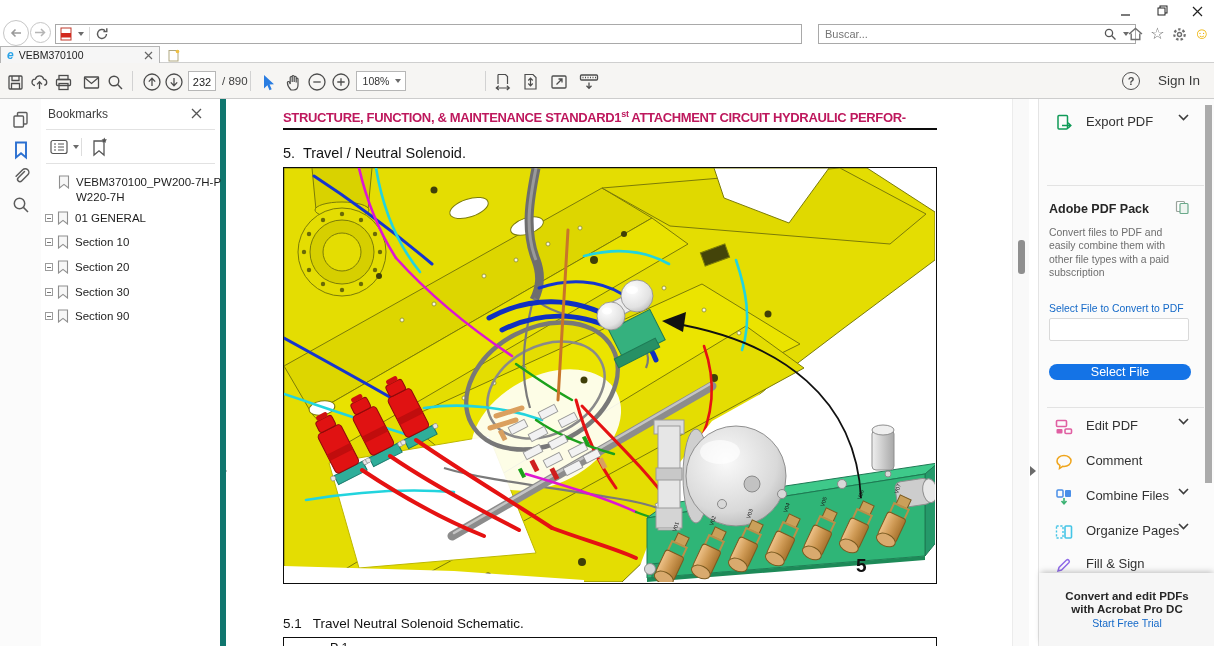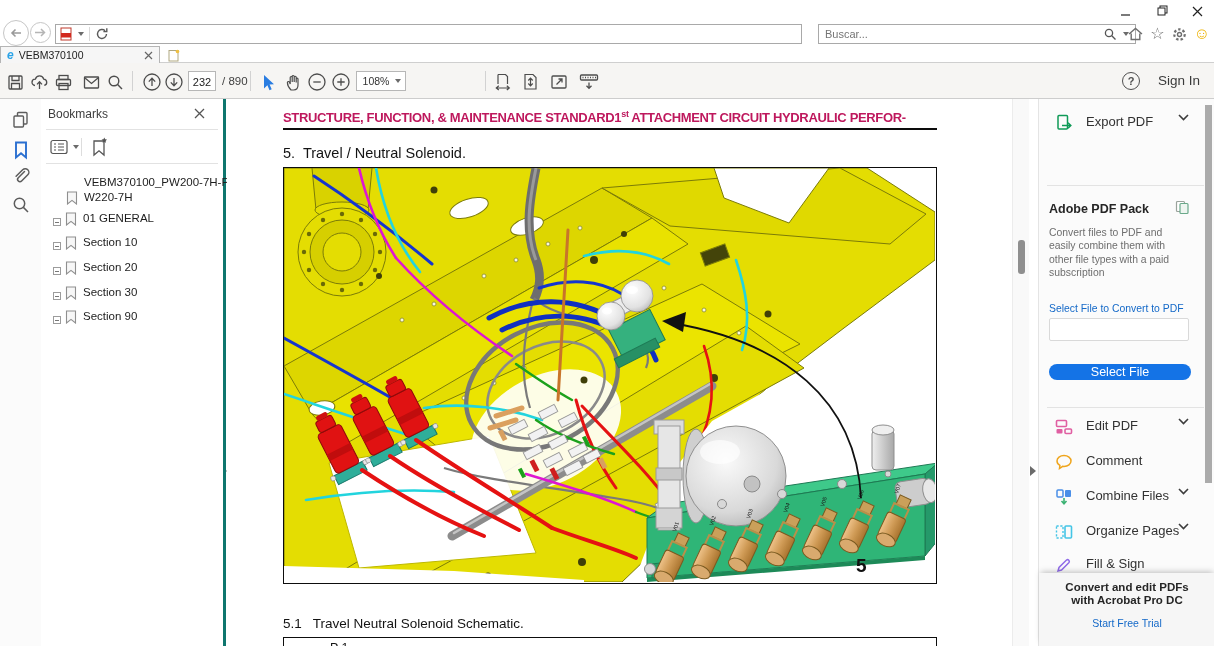--- a/index.html
+++ b/index.html
@@ -36,25 +36,25 @@
   .pagetotal{position:absolute;left:222px;top:12px;font-size:11.5px;color:#404040;white-space:pre}
   .zoombox{position:absolute;left:356px;top:8px;width:50px;height:20px;border:1px solid #b7b7b7;background:#fff;display:flex;align-items:center;padding:0 4px;gap:4px}
   .zoombox .zv{font-size:10.5px;color:#333;flex:1;text-align:center}
   .signin{position:absolute;right:14px;top:10px;font-size:13.5px;color:#3a3a3a}
   .helpbtn{position:absolute;right:74px;top:9px;width:18px;height:18px;border:1.5px solid #4f4f4f;border-radius:50%;display:flex;align-items:center;justify-content:center;font-size:11px;font-weight:bold;color:#4f4f4f}
 
   
   .main{position:absolute;top:99px;left:0;width:1214px;height:547px;background:#fff}
   .iconstrip{position:absolute;left:0;top:0;width:41px;height:547px;background:#fbfbfb}
   .stripico{position:absolute;left:11px;width:20px;height:20px}
-  .bmpanel{position:absolute;left:41px;top:0;width:185px;height:547px;background:#fff;border-right:3px solid #0f766e}
+  .bmpanel{position:absolute;left:41px;top:0;width:185px;height:547px;background:#fff;border-right:6px solid #0f766e}
   .bmtitle{position:absolute;left:7px;top:8px;font-size:12px;color:#3d3d3d}
   .bmclose{position:absolute;right:18px;top:9px;width:11px;height:11px}
   .bmdiv{position:absolute;left:5px;right:5px;height:1px;background:#e2e2e2}
-  .bmitem{position:absolute;left:8px;width:185px;display:flex;align-items:flex-end;cursor:default}
+  .bmitem{position:absolute;left:0;width:185px;display:flex;align-items:flex-start;cursor:default}
   .xbox{width:8px;height:8px;border:1px solid #9c9c9c;margin:3px 4px 0 4px;flex:none;
         background:linear-gradient(#777,#777) center/4px 1px no-repeat}
   .bmglyph{flex:none;margin-top:0}
   .bmlabel{font-size:11.5px;color:#1d1d1d;line-height:15px;margin-left:6px;width:146px;word-break:break-all}
   .handle{width:0;height:0;position:absolute}
   .handleL{top:367px;left:226px;border-top:5px solid transparent;border-bottom:5px solid transparent;border-right:6px solid #6b6b6b}
   .handleR{top:367px;left:1030px;border-top:5px solid transparent;border-bottom:5px solid transparent;border-left:6px solid #6b6b6b}
 
   .docarea{position:absolute;left:227px;top:0;width:785px;height:547px;background:#fff;overflow:hidden}
   .dochead{position:absolute;left:56px;top:10px;width:654px;font-size:13px;font-weight:bold;color:#be185d;
@@ -767,21 +767,21 @@
           </svg>
       </div>
       <div class="prow" style="top:457px">
         <svg width="18" height="18">
           <path d="M3,15 l1,-3.5 l7.5,-7.5 a1.8,1.8 0 0 1 2.5,2.5 L6.5,14 z" fill="none" stroke="#8f6ae8" stroke-width="1.5"></path>
         </svg>
         <span class="plabel">Fill &amp; Sign</span>
       </div>
 
       <div class="promo">
-        <div class="promoline" style="margin-top:8px">Convert and edit PDFs</div>
+        <div class="promoline" style="margin-top:17px">Convert and edit PDFs</div>
         <div class="promoline">with Acrobat Pro DC</div>
         <div class="promocta">Start Free Trial</div>
       </div>
       <div class="pscroll"></div>
     </div>
   </div>
 
 </div>
 
 </body></html>

